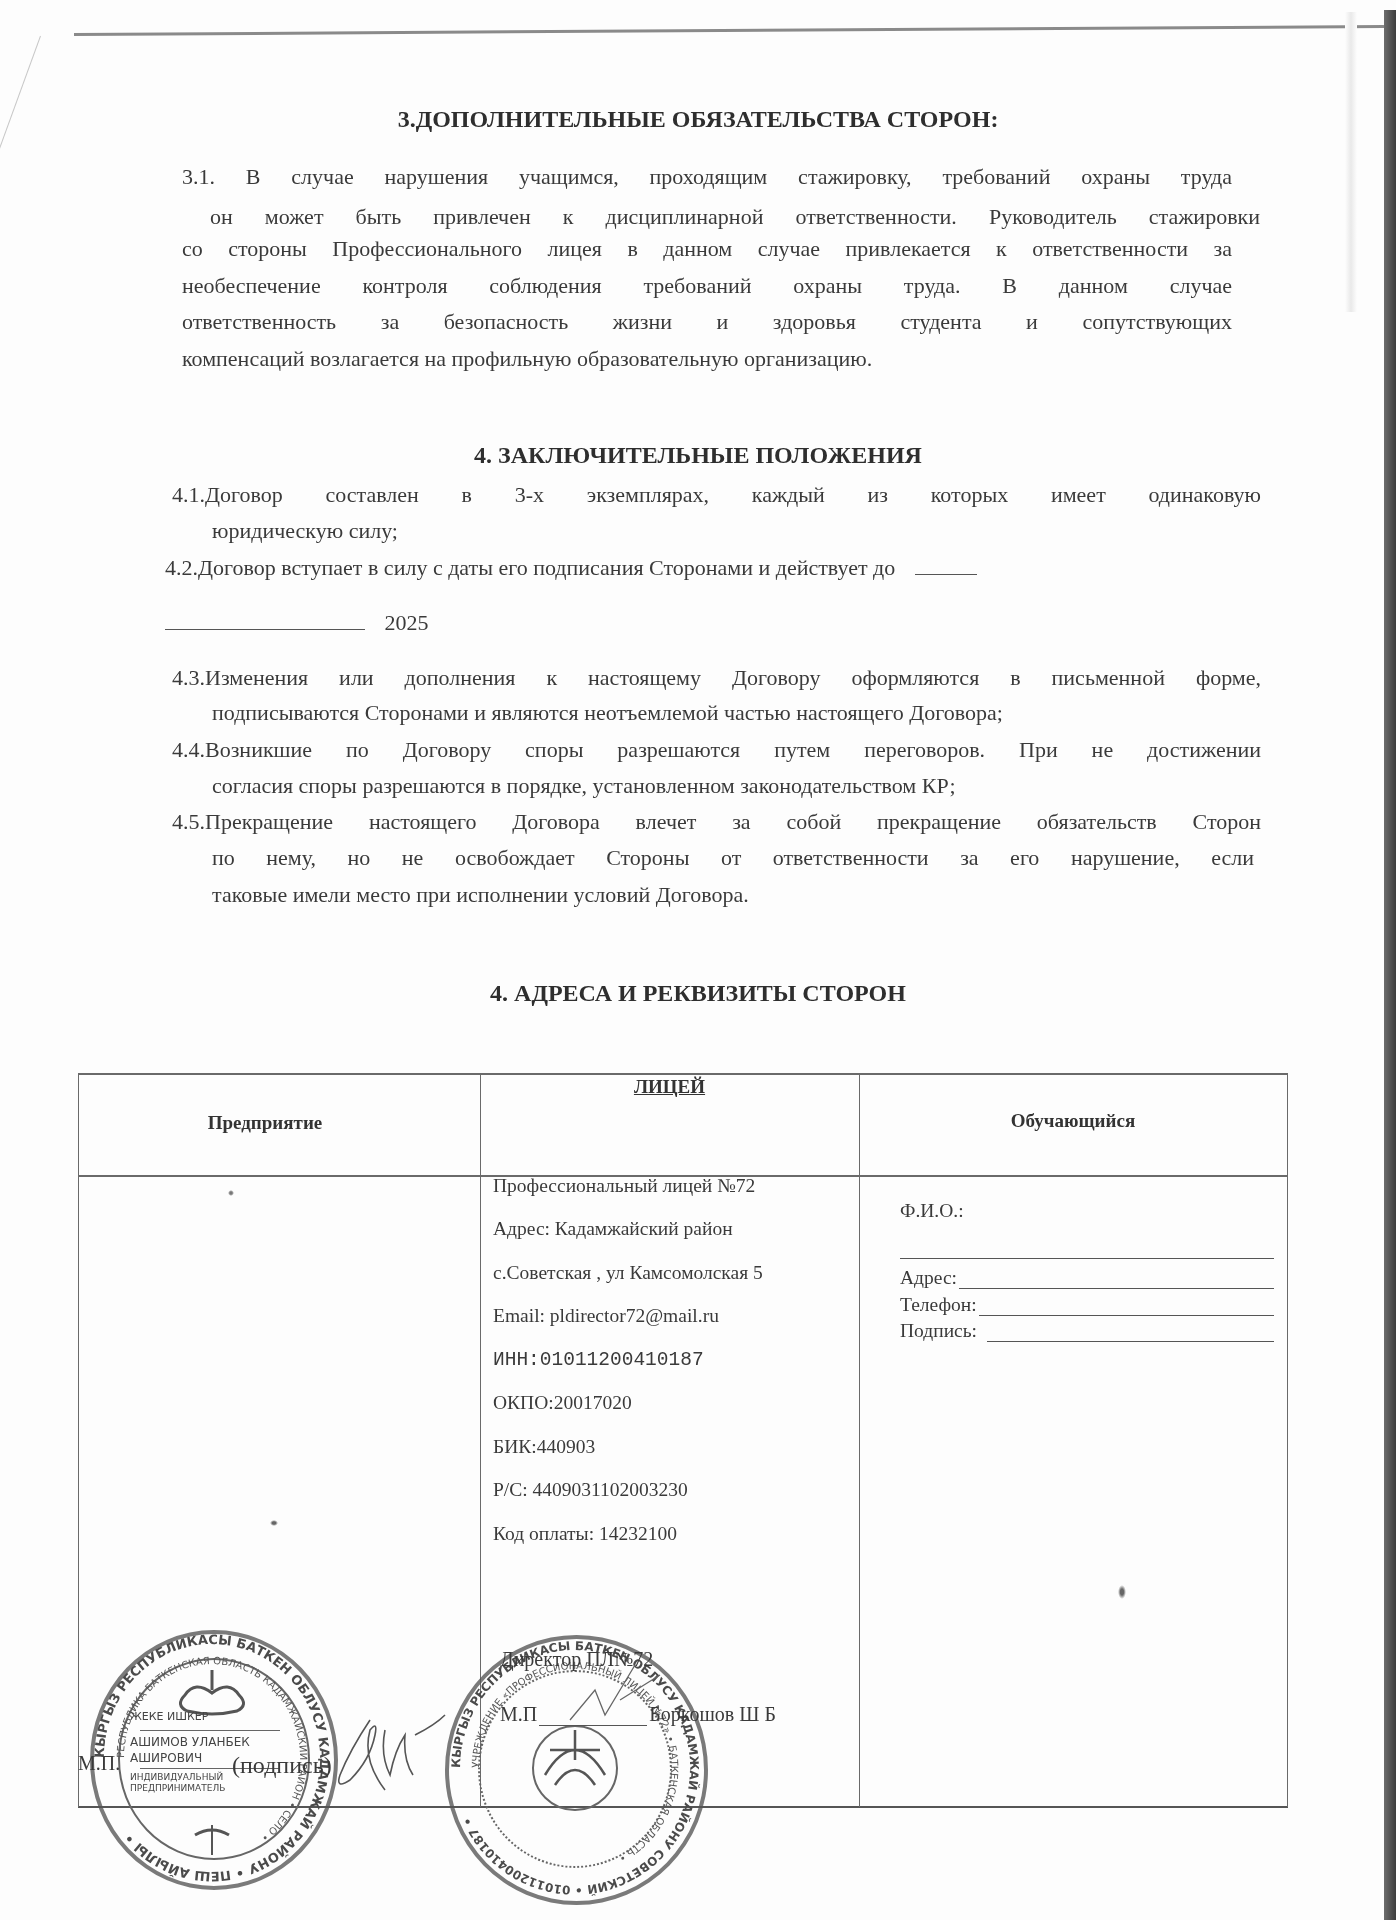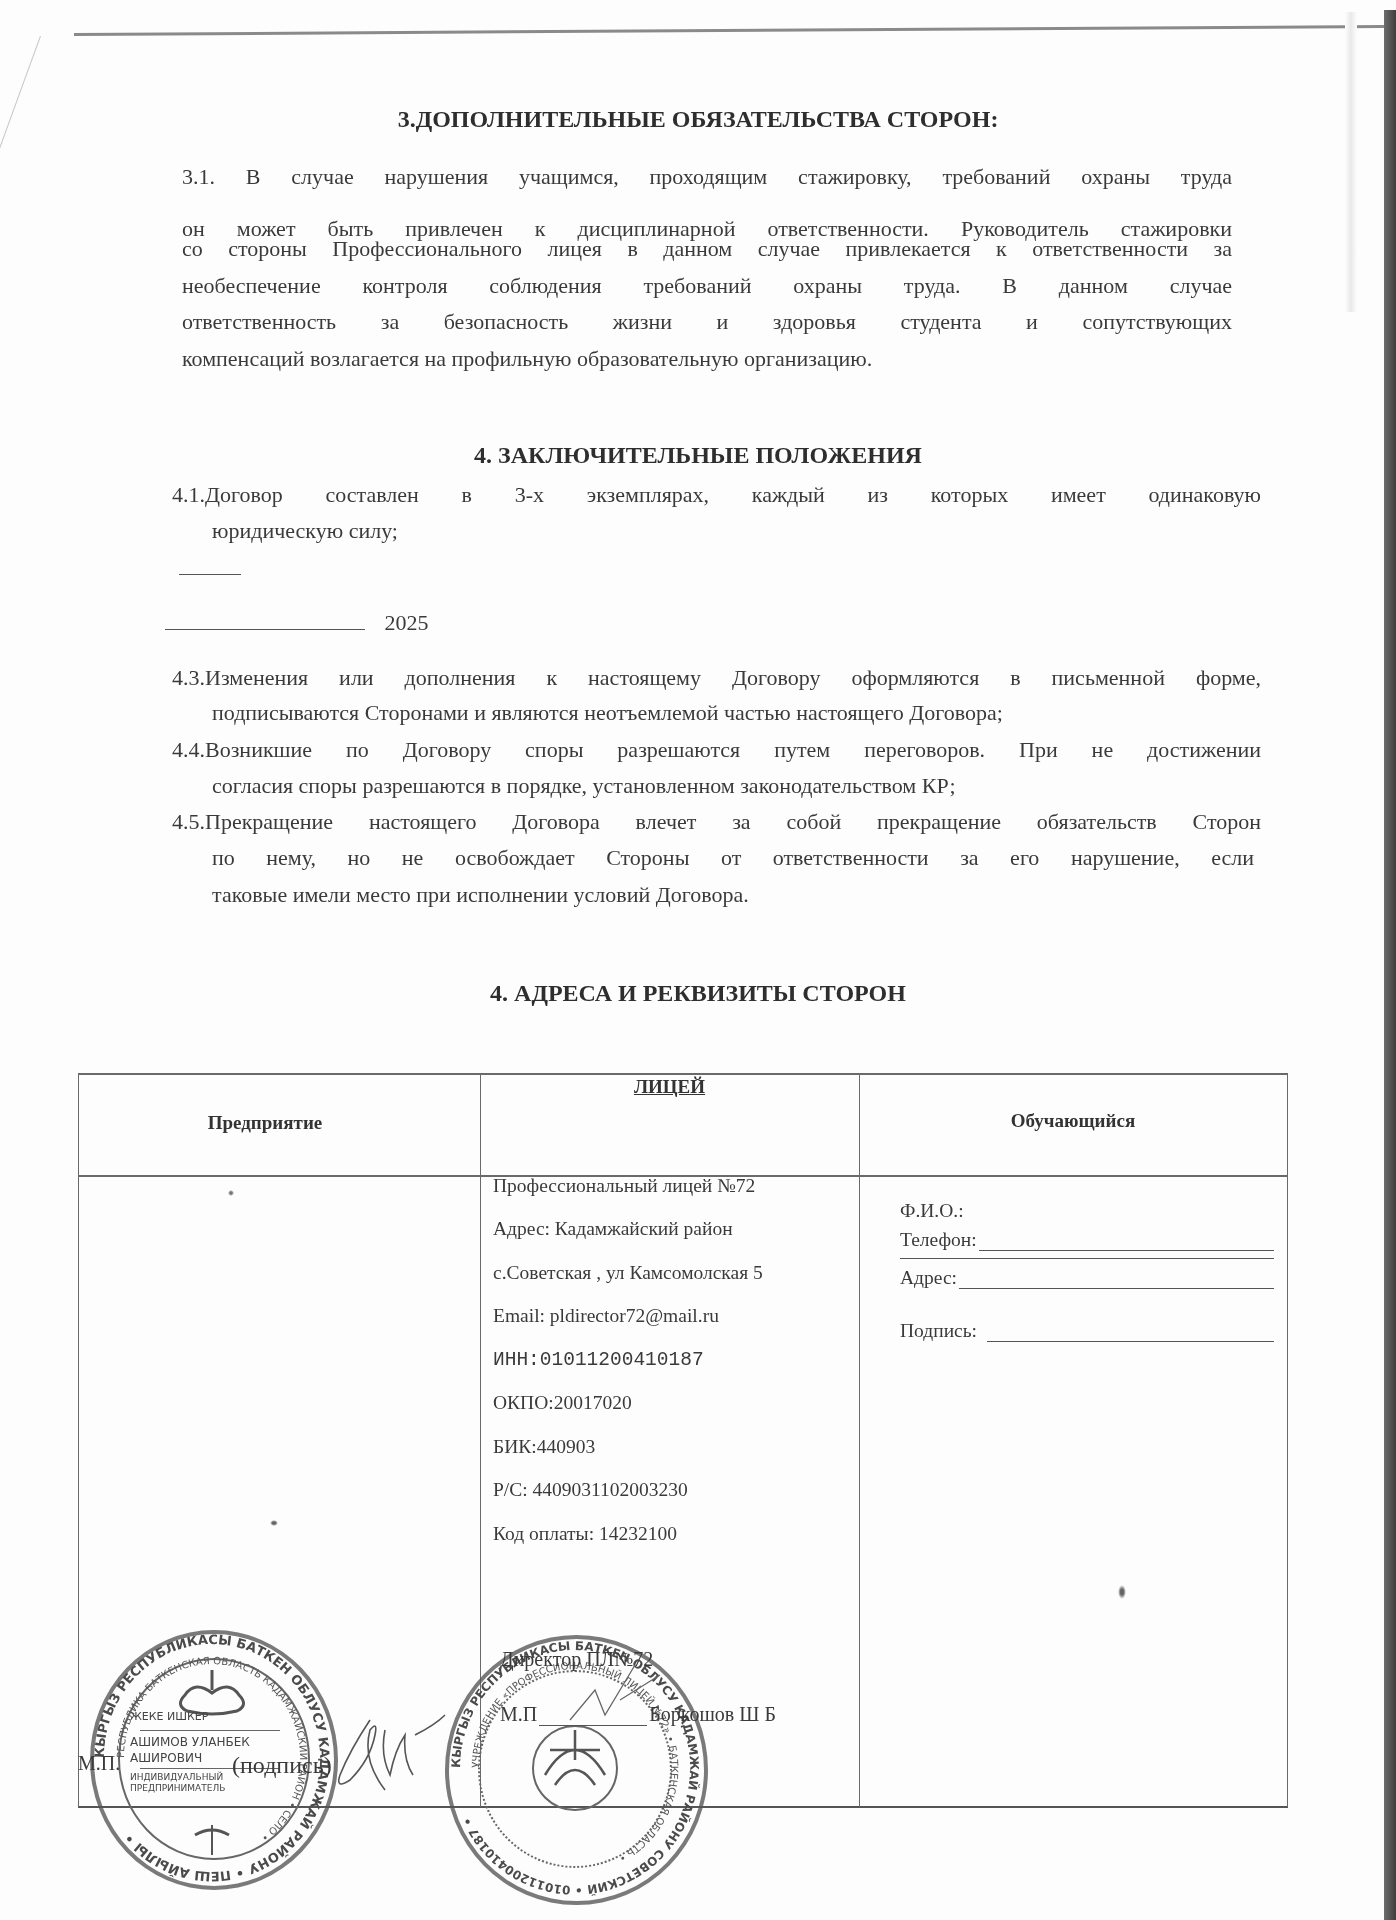--- a/index.html
+++ b/index.html
@@ -40,34 +40,35 @@
 
 <div class="page-edge-top"></div>
 <div class="page-edge-left"></div>
 <div class="scan-strip-light"></div>
 <div class="scan-strip"></div>
 
 <div class="abs heading" style="top:106px;">3.ДОПОЛНИТЕЛЬНЫЕ ОБЯЗАТЕЛЬСТВА СТОРОН:</div>
 
 <div>
   <div class="justify-line" style="top:164px;">3.1. В случае нарушения учащимся, проходящим стажировку, требований охраны труда</div>
-  <div class="justify-line" style="top:216px;">он может быть привлечен к дисциплинарной ответственности. Руководитель стажировки</div>
+  <div class="justify-line" style="top:204px;margin-left:28px;">он может быть привлечен к дисциплинарной ответственности. Руководитель стажировки</div>
   <div class="justify-line" style="top:236px;">со стороны Профессионального лицея в данном случае привлекается к ответственности за</div>
   <div class="justify-line" style="top:273px;">необеспечение контроля соблюдения требований охраны труда. В данном случае</div>
   <div class="justify-line" style="top:309px;">ответственность за безопасность жизни и здоровья студента и сопутствующих</div>
   <div class="justify-line last" style="top:346px;">компенсаций возлагается на профильную образовательную организацию.</div>
 </div>
 
 <div class="abs heading" style="top:442px; text-decoration: none;">4.   ЗАКЛЮЧИТЕЛЬНЫЕ ПОЛОЖЕНИЯ</div>
 
 <div>
   <div class="item-line" style="top:482px;">4.1.Договор составлен в 3-х экземплярах, каждый из которых имеет одинаковую</div>
   <div class="justify-line last indent" style="top:518px;">юридическую силу;</div>
 
   <div class="abs" style="top:555px; left:165px; font-size:22px;">
+    <span>4.2.Договор вступает в силу с даты его подписания Сторонами и действует до</span>
     <span class="blank" style="width:62px; margin-left:14px;"></span>
   </div>
   <div class="abs" style="top:610px; left:165px; font-size:22px;">
     <span class="blank" style="width:200px;"></span>
     <span style="margin-left:14px;">2025</span>
   </div>
 
   <div class="item-line" style="top:665px;">4.3.Изменения или дополнения к настоящему Договору оформляются в письменной форме,</div>
   <div class="justify-line last indent" style="top:700px;">подписываются Сторонами и являются неотъемлемой частью настоящего Договора;</div>
 
@@ -106,21 +107,21 @@
     <div class="cell-text" style="left:493px; top:1523px;">Код оплаты: 14232100</div>
   </div>
 
   <div>
     <div class="cell-text" style="left:900px; top:1200px;">Ф.И.О.:</div>
     <div style="position:absolute; left:900px; top:1240px; width:374px; height:18px; border-bottom:1.5px solid #555;"></div>
     <div class="form-row" style="top:1267px; width:374px;">
       <span>Адрес:</span>
       <span class="line"></span>
     </div>
-    <div class="form-row" style="top:1229px; width:374px;">
+    <div class="form-row" style="top:1294px; width:374px;">
       <span>Телефон:</span>
       <span class="line"></span>
     </div>
     <div class="form-row" style="top:1320px; width:374px;">
       <span>Подпись:</span>
       <span class="line" style="margin-left:10px;"></span>
     </div>
   </div>
 </div>
 

